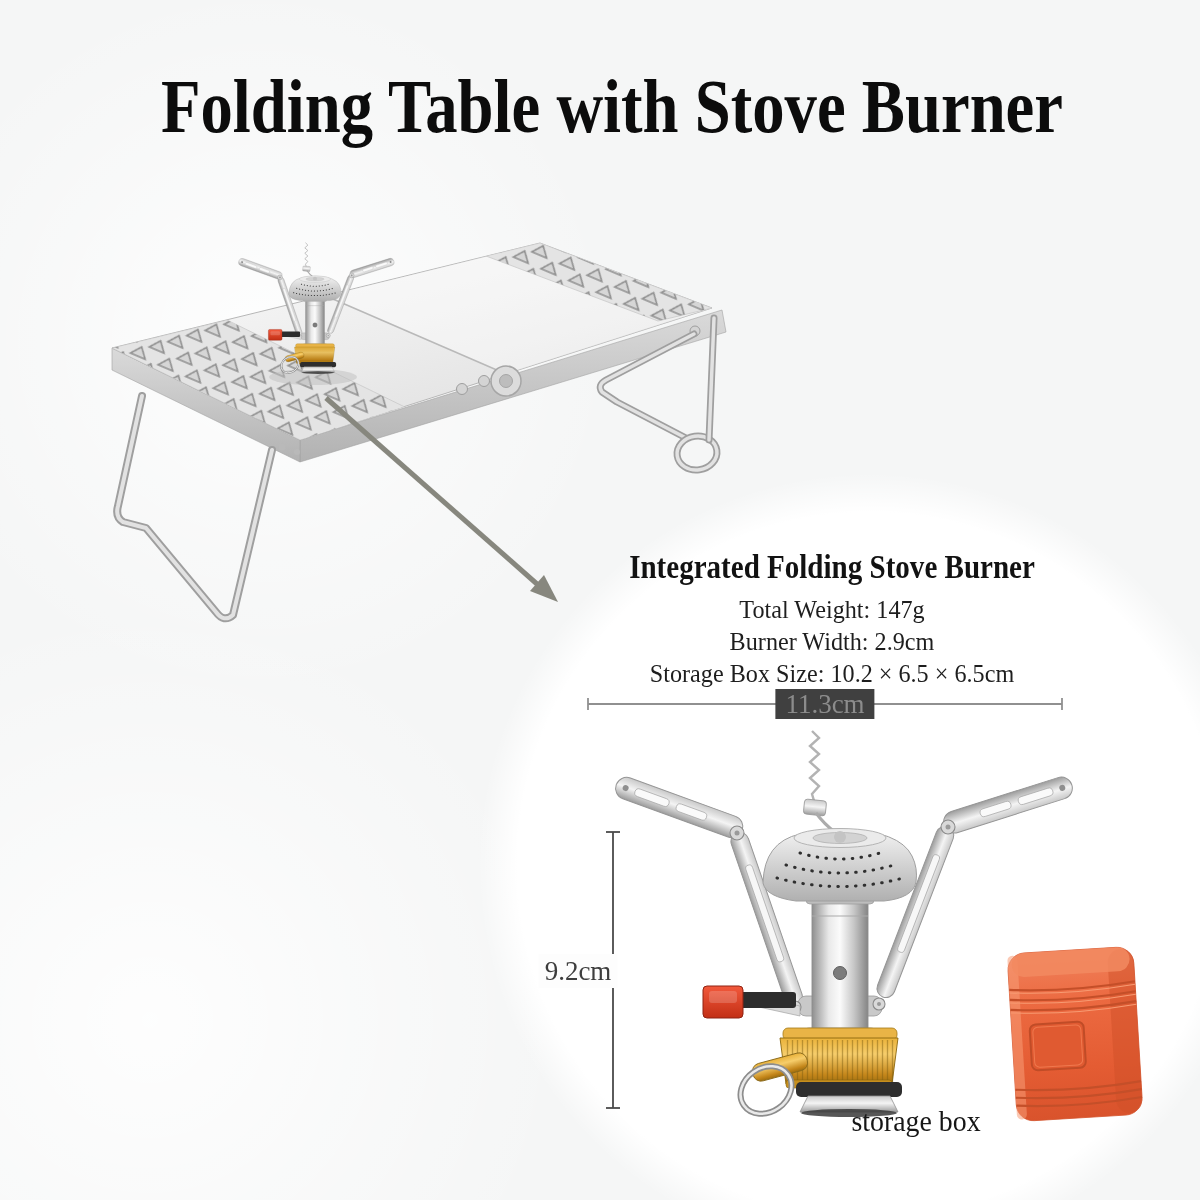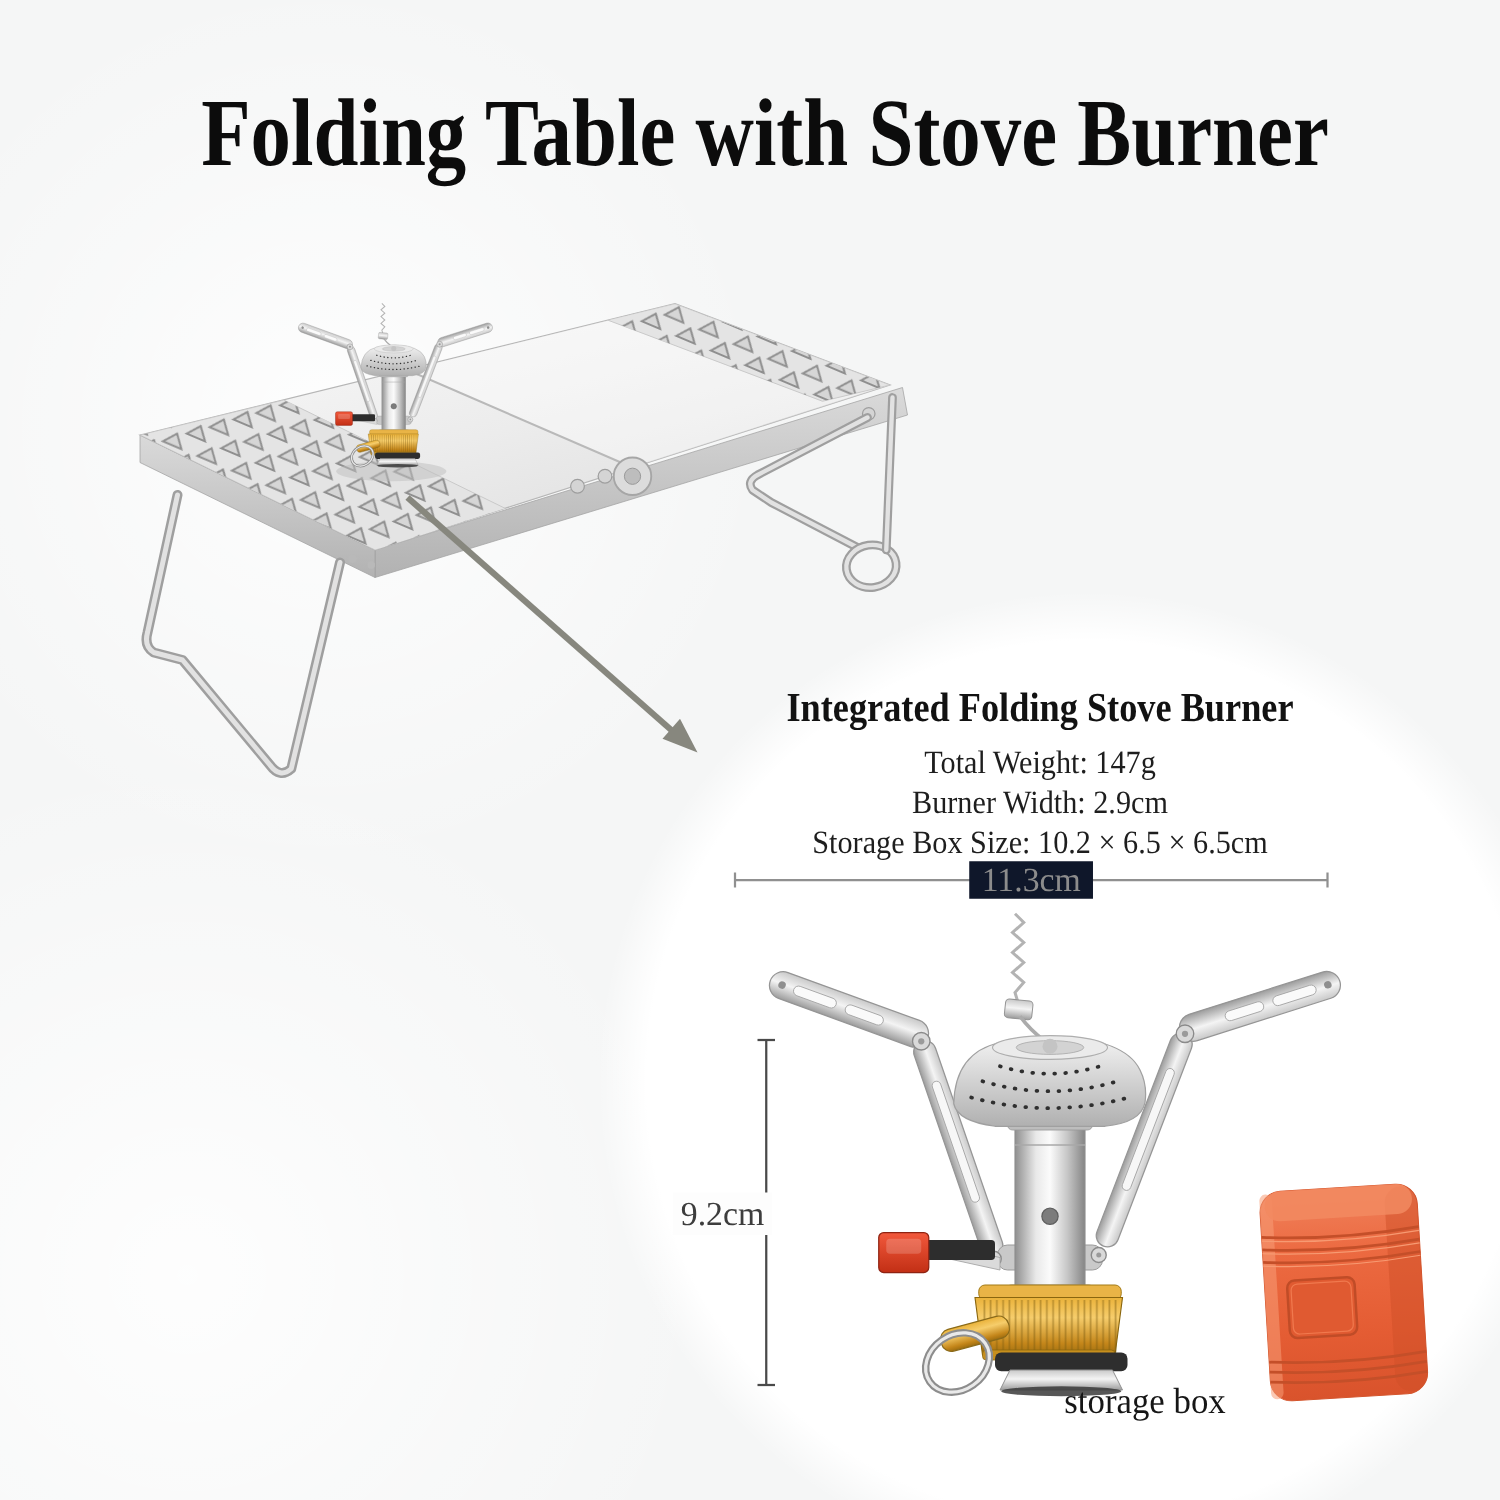--- a/index.html
+++ b/index.html
@@ -19,21 +19,21 @@
     top:549px;left:832px;transform:translateX(-50%) scaleX(.88);
     font-size:33px;font-weight:700;color:#121212;line-height:1.1;
   }
   .spec{
     left:832px;transform:translateX(-50%) scaleX(.93);
     font-size:26px;color:#1e1e1e;line-height:32px;
   }
   .spec1{top:594px}.spec2{top:626px}.spec3{top:658px}
   .dim-w{
     top:689px;left:825px;transform:translateX(-50%);
-    font-size:27px;color:#8c8c8c;background:#0f172a;padding:0 10px;line-height:30px;text-align:right;
+    font-size:27px;color:#8c8c8c;background:#404040;padding:0 10px;line-height:30px;text-align:right;
   }
   .dim-h{
     top:954px;left:578px;transform:translateX(-50%);
     font-size:27px;color:#3d3d3d;background:#fdfdfd;padding:3px 6px;line-height:28px;
   }
   .boxlbl{
     top:1105px;left:916px;transform:translateX(-50%) scaleX(.96);
     font-size:29px;color:#161616;line-height:32px;
   }
 </style>

